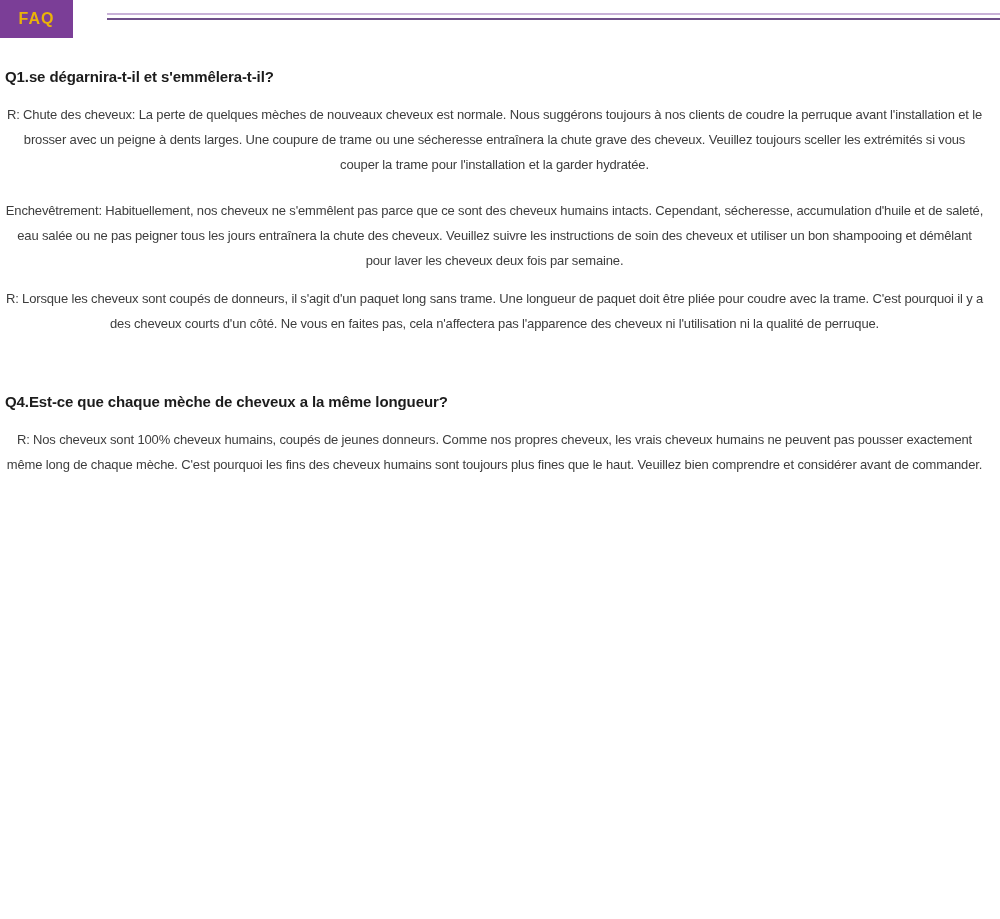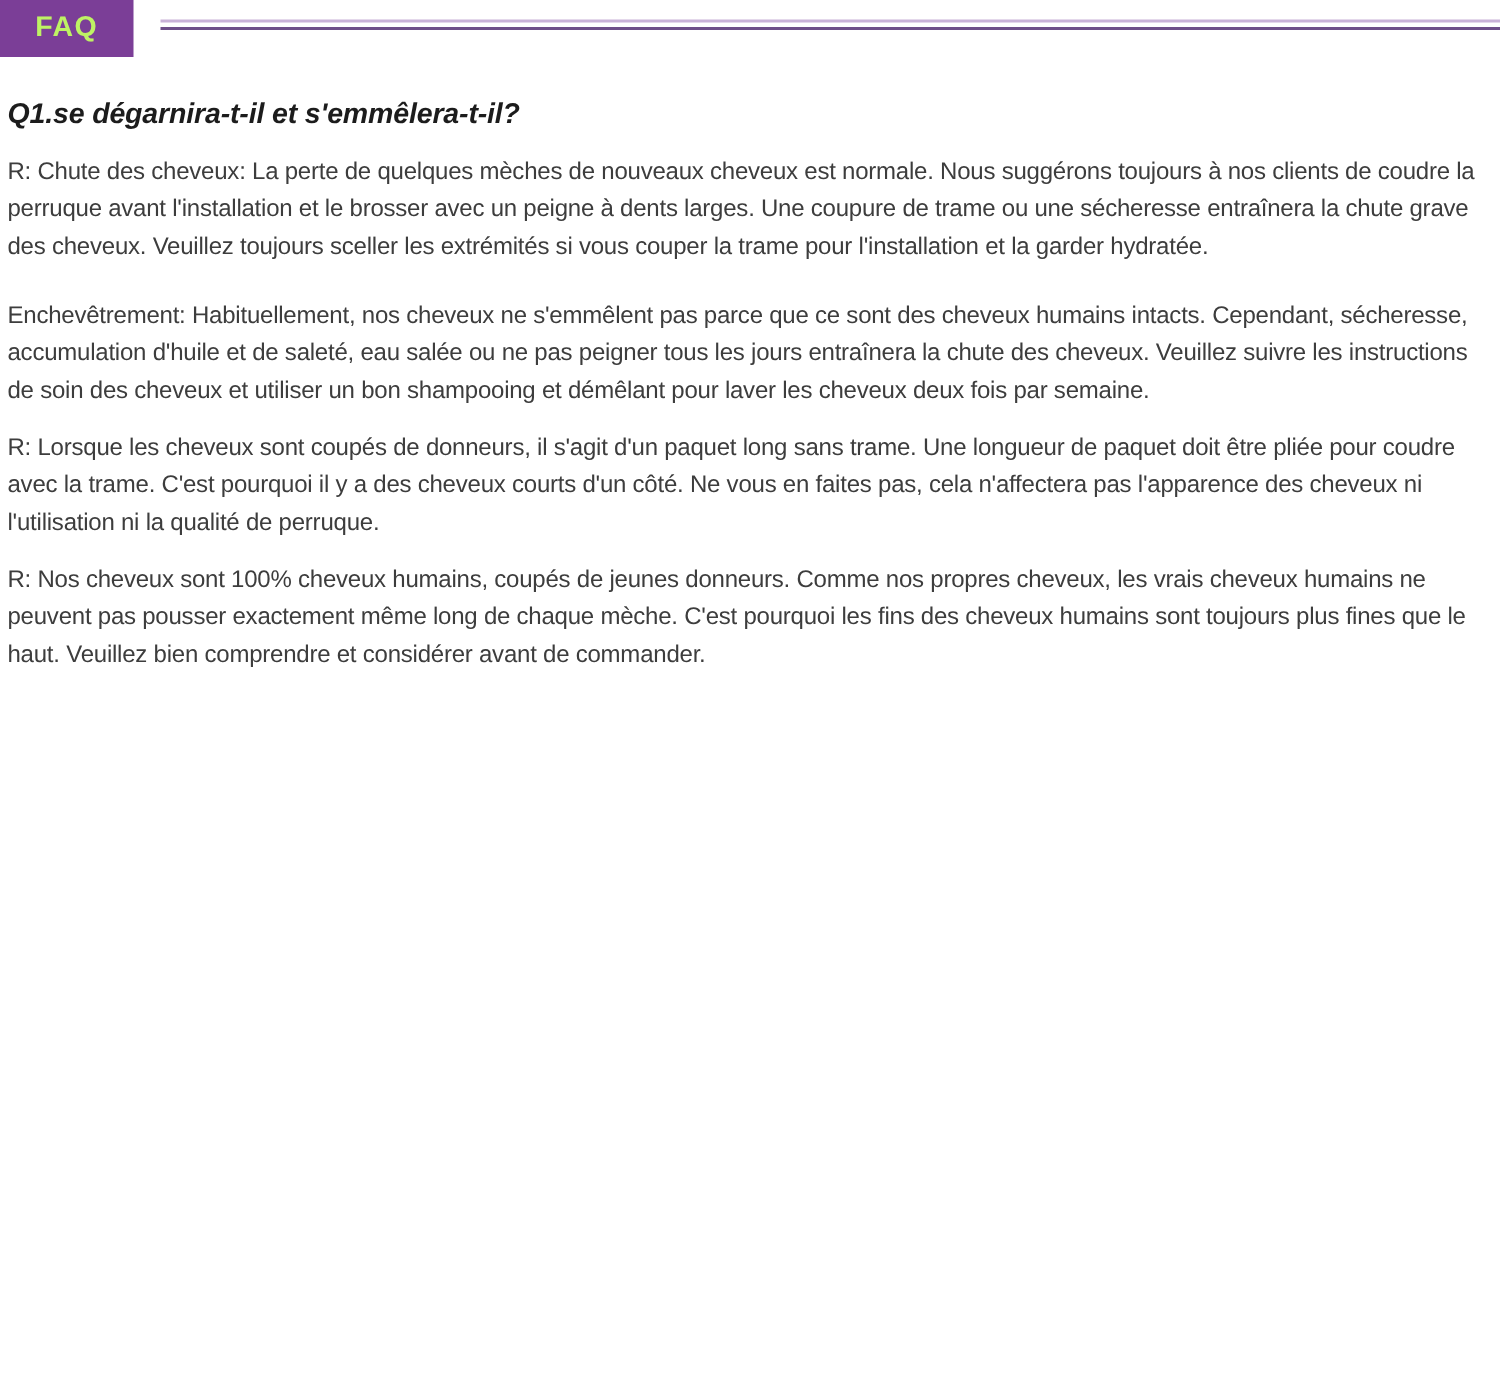--- a/index.html
+++ b/index.html
@@ -17,24 +17,24 @@
     overflow: hidden;
     font-family: "Liberation Sans", sans-serif;
   }
   .page-header {
     position: relative;
     height: 38px;
   }
   .faq-badge {
     position: absolute;
     left: 0; top: 0;
-    width: 89px; height: 38px;
+    width: 73px; height: 38px;
     background: var(--badge-bg);
-    color: #bef264;
-    font-size: 19px;
+    color: #eab308;
+    font-size: 16px;
     font-weight: 700;
     letter-spacing: 1px;
     display: flex;
     align-items: center;
     justify-content: center;
   }
   .header-rules {
     position: absolute;
     left: 107px; right: 0; top: 13px;
   }
@@ -47,33 +47,33 @@
     margin-top: 3px;
     background: var(--rule-bottom);
   }
   .faq-main {
     padding: 0 16px 0 5px;
   }
   .faq-section:first-of-type .faq-question { margin-top: 27px; }
   .faq-question {
     margin-top: 54px;
     color: var(--heading-text);
-    font-size: 19px;
+    font-size: 15px;
     font-weight: 700;
     line-height: 24px;
     letter-spacing: -0.1px;
-    font-style: italic;
   }
   .faq-answer {
     margin-top: 13px;
     color: var(--body-text);
-    font-size: 16px;
+    font-size: 13px;
     font-weight: 400;
     line-height: 25px;
     letter-spacing: -0.15px;
+    text-align: center;
   }
   .faq-answer + .faq-answer {
     margin-top: 21px;
   }
 </style>
 </head>
 <body>
 
 <header class="page-header">
   <div class="faq-badge">FAQ</div>
@@ -92,17 +92,18 @@
   </section>
 
   <section class="faq-section">
   </section>
 
   <section class="faq-section">
     <p class="faq-answer">R: Lorsque les cheveux sont coupés de donneurs, il s'agit d'un paquet long sans trame. Une longueur de paquet doit être pliée pour coudre avec la trame. C'est pourquoi il y a des cheveux courts d'un côté. Ne vous en faites pas, cela n'affectera pas l'apparence des cheveux ni l'utilisation ni la qualité de perruque.</p>
   </section>
 
   <section class="faq-section">
+    <h2 class="faq-question">Q4.Est-ce que chaque mèche de cheveux a la même longueur?</h2>
     <p class="faq-answer">R: Nos cheveux sont 100% cheveux humains, coupés de jeunes donneurs. Comme nos propres cheveux, les vrais cheveux humains ne peuvent pas pousser exactement même long de chaque mèche. C'est pourquoi les fins des cheveux humains sont toujours plus fines que le haut. Veuillez bien comprendre et considérer avant de commander.</p>
   </section>
 
 
 </main>
 
 </body></html>

